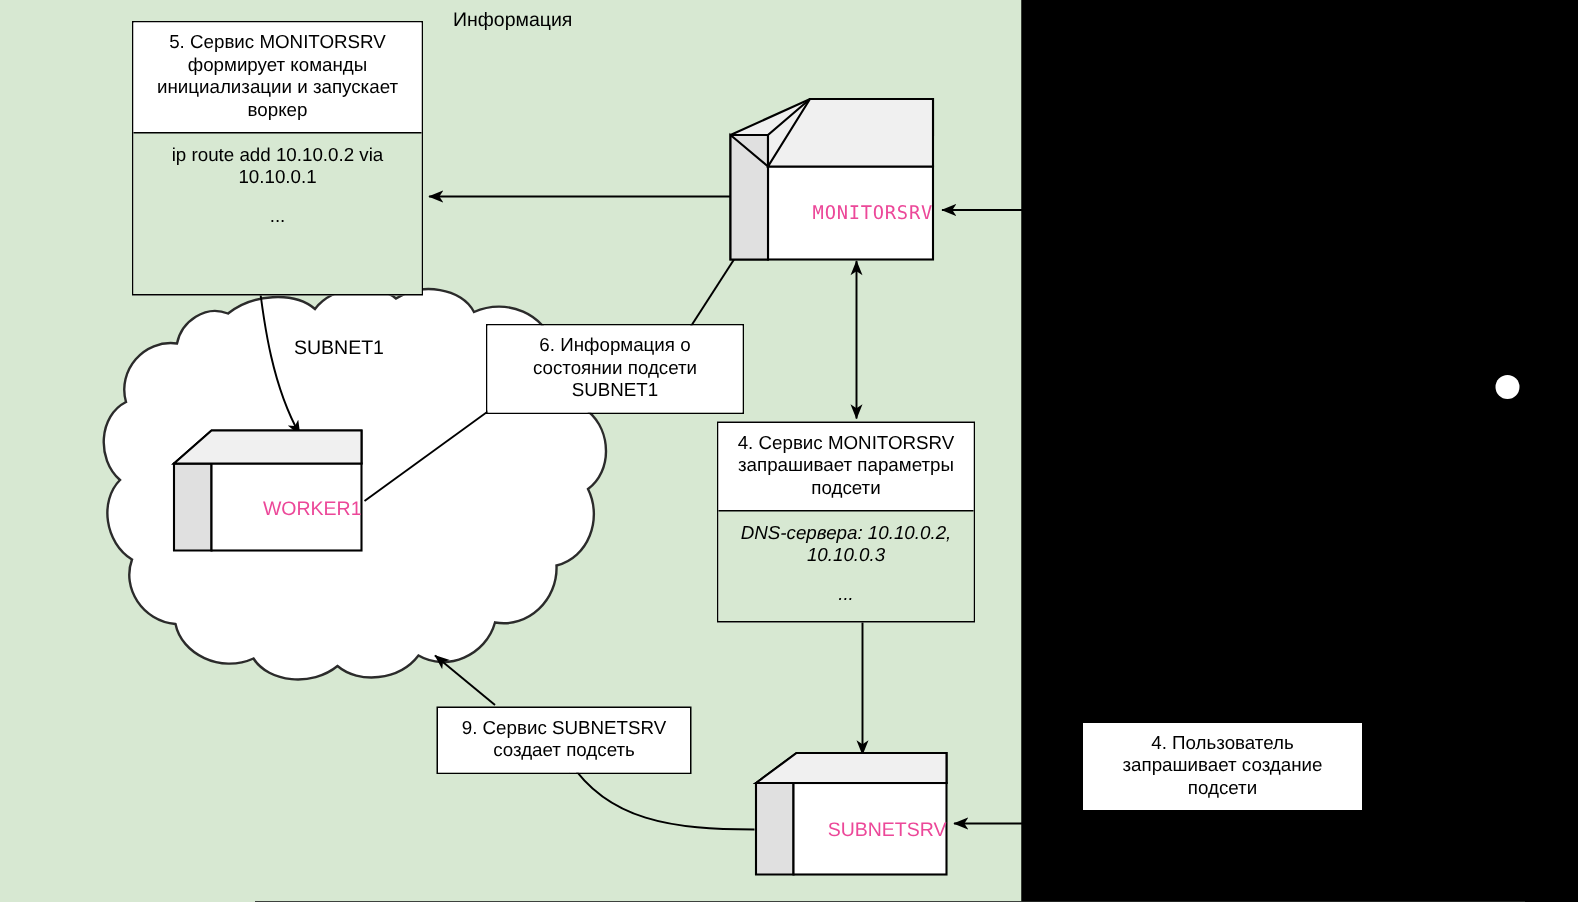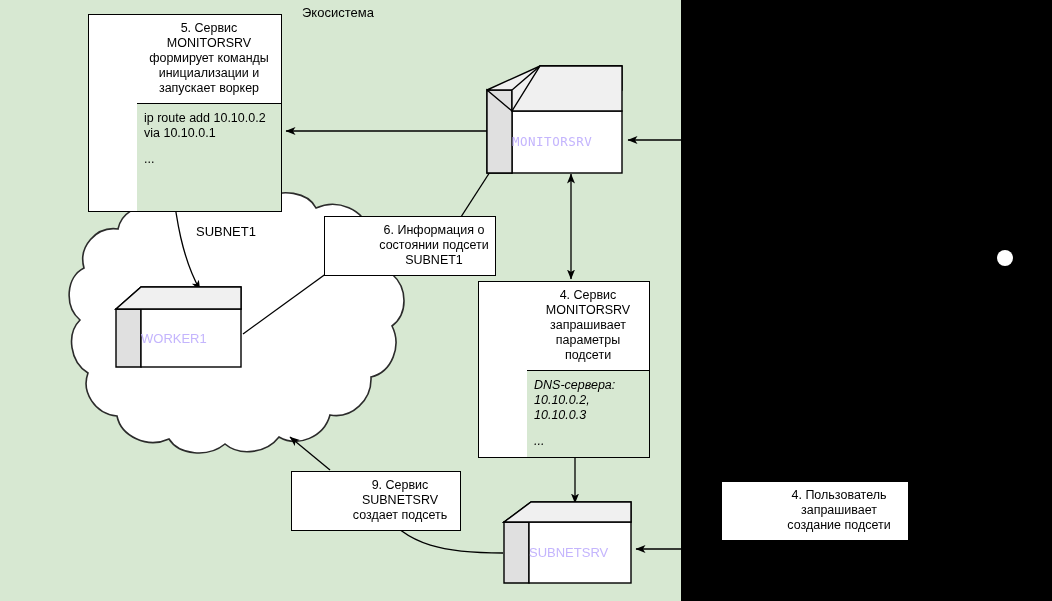--- a/index.html
+++ b/index.html
@@ -24,69 +24,68 @@
   svg.layer *{vector-effect:none;}
   
   .note{
     position:absolute;
     border:1px solid #000;
     box-sizing:border-box;
     background:#fff;
     color:#000;
     font-size:12.5px;
     line-height:15px;
-    padding-left:48px;
   }
   .note .head{
     padding:6px 6px 7px 6px;
     text-align:center;
     background:#fff;
   }
   .note .body{
     border-top:1px solid #000;
     padding:7px 7px 8px 7px;
-    text-align:left;
+    text-align:center;
     background:#d7e8d2;
   }
   .note .body p{margin:0 0 11px 0;}
   .note .body p:last-child{margin-bottom:0;}
   .note.plain .head{border-bottom:none;}
   
   #note5{left:88px;top:14px;width:194px;}
   #note5 .body{min-height:92px;}
   #note4{left:478px;top:281px;width:172px;}
   #note4 .body{min-height:58px;font-style:italic;}
   #note6{left:324px;top:216px;width:172px;}
   #note2{left:291px;top:471px;width:170px;}
   #note3{left:721px;top:71px;width:128px;background:#fff;}
   #note1{left:721px;top:481px;width:188px;background:#fff;}
   
   .box3d{position:absolute;}
   .box3d .label{
     position:absolute;
     width:100%;
-    text-align:left;
+    text-align:right;
     font-size:13px;
-    color:#c4b5fd;
+    color:#ec4899;
     pointer-events:none;
   }
   .label.mono{font-family:"DejaVu Sans Mono", monospace;font-size:12.5px;letter-spacing:.5px;}
   
   #cursor-dot{
     position:absolute;left:997px;top:250px;width:16px;height:16px;
     border-radius:50%;background:#fff;
   }
 </style>
 </head>
 <body>
 
 <div id="stage">
 
   <div id="ecosystem"></div>
-  <div id="eco-title">Экосистема</div>
+  <div id="eco-title">Информация</div>
 
   <svg class="layer" viewBox="0 0 1052 601">
     <defs>
       <marker id="arrow" markerWidth="12" markerHeight="12" refX="9.5" refY="4" orient="auto" markerUnits="userSpaceOnUse">
         <path d="M0,0 L10,4 L0,8 L2.6,4 Z" fill="#000"></path>
       </marker>
       <marker id="arrowrev" markerWidth="12" markerHeight="12" refX="0.5" refY="4" orient="auto" markerUnits="userSpaceOnUse">
         <path d="M10,0 L0,4 L10,8 L7.4,4 Z" fill="#000"></path>
       </marker>
     </defs>

